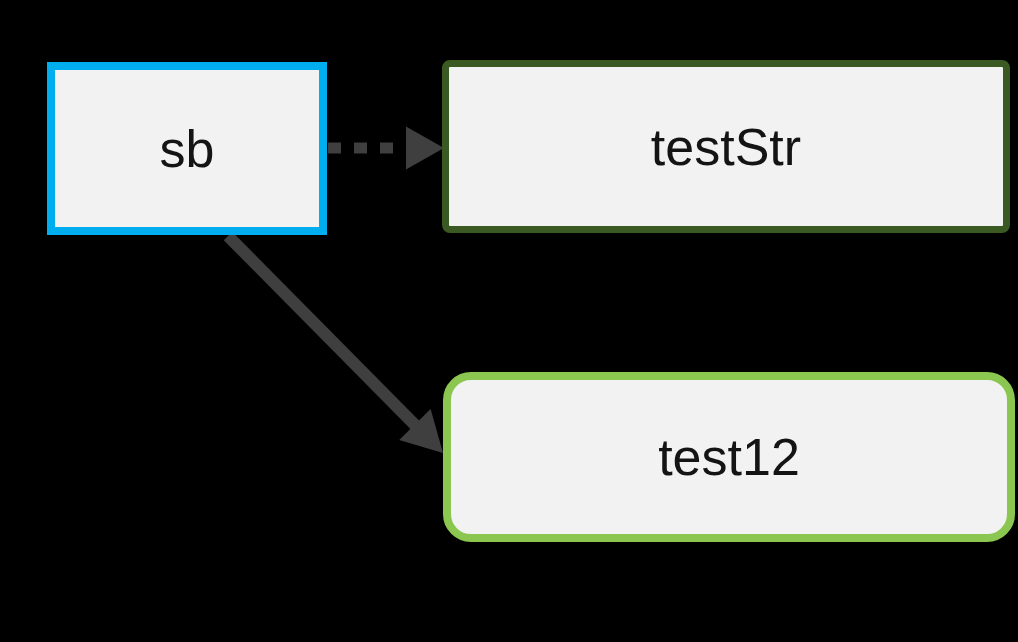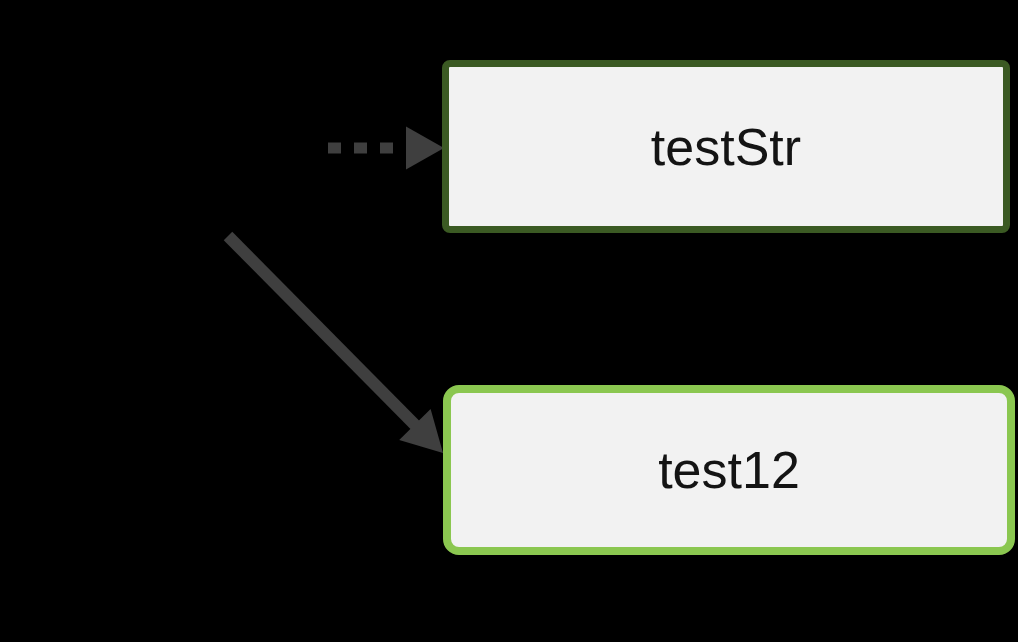--- a/index.html
+++ b/index.html
@@ -48,22 +48,21 @@
   .node-testStr {
     left: 442px; top: 60px;
     width: 568px; height: 173px;
     border: 7px solid var(--color-dark-green-border);
     border-radius: 8px;
   }
   .node-test12 {
     left: 443px; top: 372px;
     width: 572px; height: 170px;
     border: 8px solid var(--color-light-green-border);
-    border-radius: 16px;
-    margin-top: 13px;
+    border-radius: 28px;
   }
   .node-label { display: inline-block; }
 </style>
 </head>
 <body>
 
 <div class="canvas">
 
   <svg class="edges-layer" width="1018" height="642" viewBox="0 0 1018 642" xmlns="http://www.w3.org/2000/svg">
 
@@ -71,20 +70,23 @@
       <line x1="328" y1="148" x2="412" y2="148" stroke-width="11" stroke-dasharray="13 13" fill="none" stroke="#3f3f3f"></line>
       <polygon points="444,148 406,126.5 406,169.5" fill="#3f3f3f"></polygon>
     </g>
 
     <g>
       <line x1="228" y1="236" x2="417" y2="427" stroke-width="12" fill="none" stroke="#3f3f3f"></line>
       <polygon points="443,453 399.2,439.9 430.6,409.1" fill="#3f3f3f"></polygon>
     </g>
   </svg>
 
+  <div class="node node-sb">
+    <span class="node-label">sb</span>
+  </div>
 
   <div class="node node-testStr">
     <span class="node-label">testStr</span>
   </div>
 
   <div class="node node-test12">
     <span class="node-label">test12</span>
   </div>
 
 </div>

